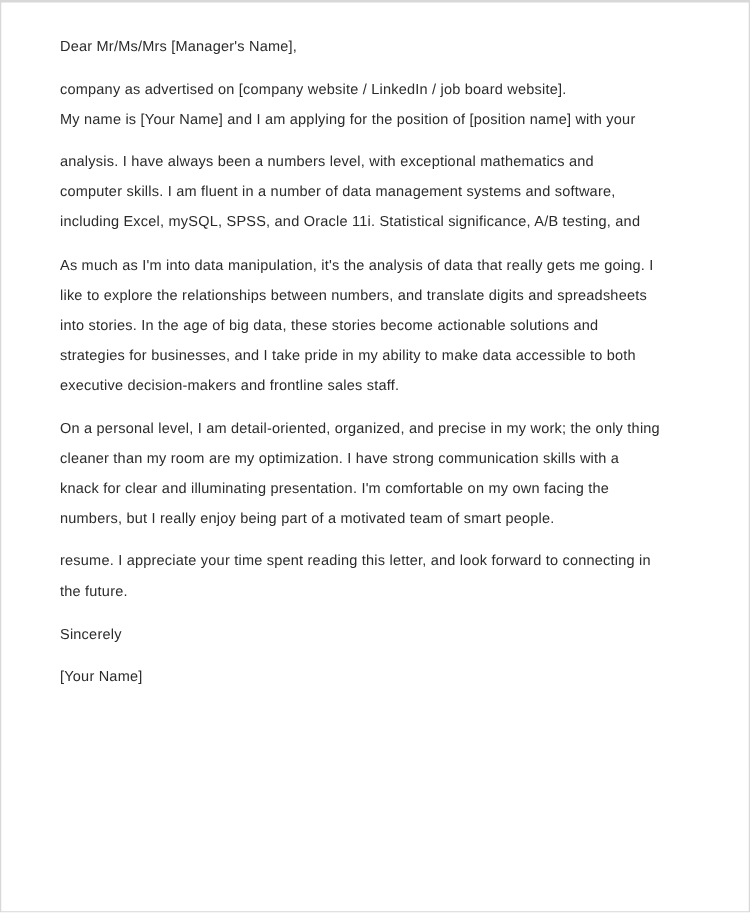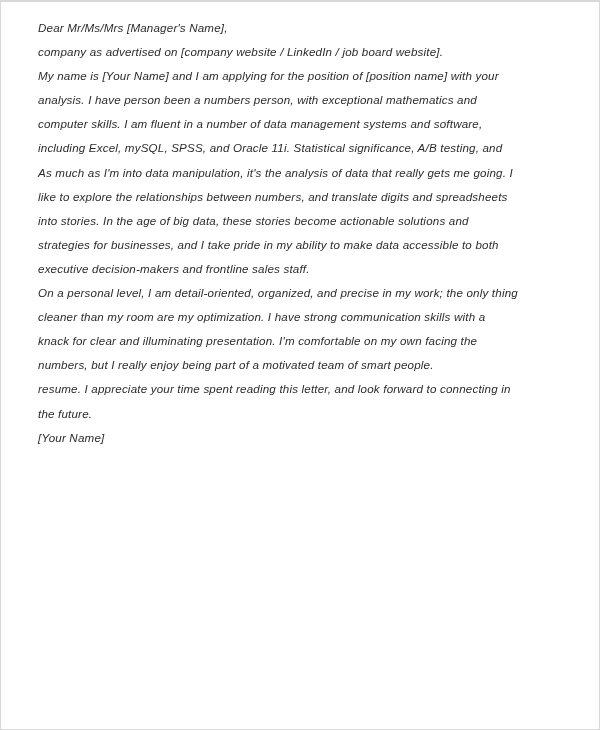--- a/index.html
+++ b/index.html
@@ -23,23 +23,22 @@
     border-top-width: 2px;
     overflow: hidden;
   }
   .letter-body {
     position: absolute;
     left: 37px;
     top: 14px;
     width: 528px;
   }
   .para {
-    margin: 0;
+    margin: 10px;
     padding: 0;
-    font-style: italic;
   }
   .line {
     display: block;
     color: #2b2b2b;
     font-family: "Liberation Sans", sans-serif;
     font-size: 11.6px;
     line-height: 24.1px;
     letter-spacing: 0.18px;
     white-space: pre;
     font-weight: 400;
@@ -55,21 +54,21 @@
     <div class="para">
       <span class="line">Dear Mr/Ms/Mrs [Manager's Name],</span>
     </div>
 
     <div class="para">
       <span class="line">company as advertised on [company website / LinkedIn / job board website].</span>
       <span class="line">My name is [Your Name] and I am applying for the position of [position name] with your</span>
     </div>
 
     <div class="para">
-      <span class="line">analysis. I have person been a numbers person, with exceptional mathematics and</span>
+      <span class="line">analysis. I have always been a numbers level, with exceptional mathematics and</span>
       <span class="line">computer skills. I am fluent in a number of data management systems and software,</span>
       <span class="line">including Excel, mySQL, SPSS, and Oracle 11i. Statistical significance, A/B testing, and</span>
     </div>
 
     <div class="para">
       <span class="line">As much as I'm into data manipulation, it's the analysis of data that really gets me going. I</span>
       <span class="line">like to explore the relationships between numbers, and translate digits and spreadsheets</span>
       <span class="line">into stories. In the age of big data, these stories become actionable solutions and</span>
       <span class="line">strategies for businesses, and I take pride in my ability to make data accessible to both</span>
       <span class="line">executive decision-makers and frontline sales staff.</span>
@@ -80,19 +79,22 @@
       <span class="line">cleaner than my room are my optimization. I have strong communication skills with a</span>
       <span class="line">knack for clear and illuminating presentation. I'm comfortable on my own facing the</span>
       <span class="line">numbers, but I really enjoy being part of a motivated team of smart people.</span>
     </div>
 
     <div class="para">
       <span class="line">resume. I appreciate your time spent reading this letter, and look forward to connecting in</span>
       <span class="line">the future.</span>
     </div>
 
+    <div class="para">
+      <span class="line">Sincerely</span>
+    </div>
 
     <div class="para">
       <span class="line">[Your Name]</span>
     </div>
 
   </div>
 </div>
 
 </body></html>

